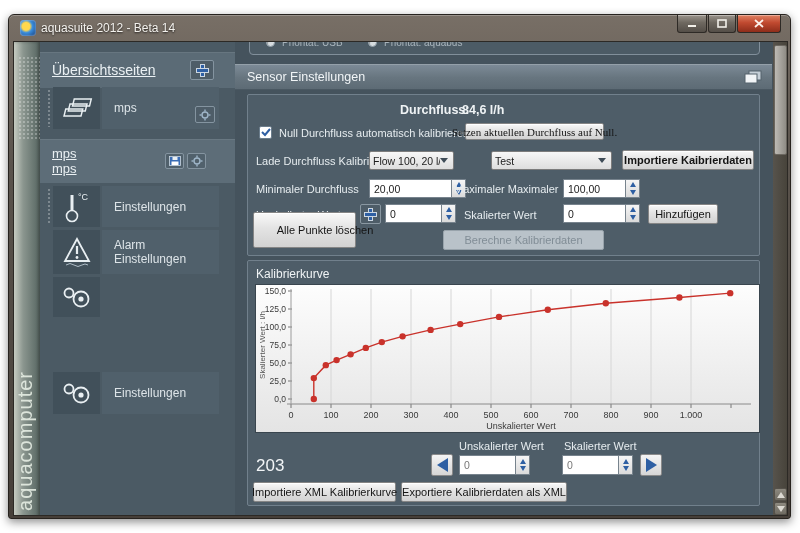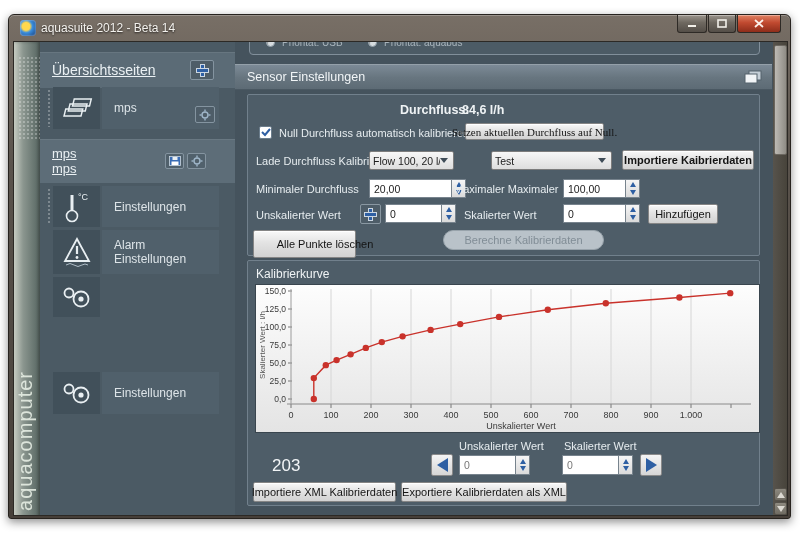--- a/index.html
+++ b/index.html
@@ -61,21 +61,21 @@
     background:linear-gradient(#7e8c98,#67757f 55%,#5d6b75);
     border-bottom:1px solid #4a5862;display:flex;align-items:center;
     color:#f1f5f7;font-size:12.5px;padding-left:12px;box-shadow:inset 0 1px 0 rgba(255,255,255,.18);}
   .grp{position:absolute;background:#4e5d68;border:1px solid #71808c;border-radius:2px;}
   .lbl{position:absolute;color:#e6ecef;font-size:11px;white-space:nowrap;}
   .gtitle{position:absolute;color:#eff3f5;font-size:12.5px;font-weight:bold;white-space:nowrap;}
 
   .btn{position:absolute;background:linear-gradient(#f9f9f9,#e3e3e3 45%,#d2d2d2);
     border:1px solid #858585;border-radius:2px;font-size:11px;color:#141414;
     display:flex;align-items:center;justify-content:center;box-shadow:inset 0 1px 0 #fff;white-space:nowrap;}
-  .btn.dis{background:#b9c2c9;color:#818d96;border-color:#98a3ab;box-shadow:none;border-radius:10px;}
+  .btn.dis{background:#b9c2c9;color:#818d96;border-color:#98a3ab;box-shadow:none;}
 
   .combo{position:absolute;height:19px;background:linear-gradient(#f7f7f7,#dedede);
     border:1px solid #7c7c7c;border-radius:2px;display:flex;align-items:center;}
   .combo .cval{flex:1;font-size:10.5px;color:#1c1c1c;padding:0 3px;overflow:hidden;white-space:nowrap;}
   .carr{width:0;height:0;border:4px solid transparent;border-top:5px solid #3f4c57;margin:4px 5px 0 0;}
 
   .spin{position:absolute;height:19px;display:flex;}
   .spin .sval{flex:1;background:#fff;border:1px solid #77838d;font-size:10.5px;color:#222;
     display:flex;align-items:center;padding-left:4px;}
   .spin .sarr{width:14px;background:linear-gradient(#f5f5f5,#dadada);border:1px solid #77838d;border-left:none;
@@ -320,21 +320,21 @@
         <div class="lbl" style="left:216px;top:114px;">Skalierter Wert</div>
         <div class="spin" style="left:315px;top:109px;width:77px;">
           <span class="sval">0</span>
           <span class="sarr">
               <i class="tu"></i>
               <i class="td"></i>
             </span>
         </div>
         <div class="btn" style="left:400px;top:109px;width:70px;height:20px;">Hinzufügen</div>
 
-        <div class="btn" style="left:5px;top:135px;width:103px;height:28px;padding-left:41px;">Alle Punkte löschen</div>
+        <div class="btn" style="left:5px;top:117px;width:103px;height:36px;padding-left:41px;">Alle Punkte löschen</div>
         <div class="btn dis" style="left:195px;top:135px;width:161px;height:20px;">Berechne Kalibrierdaten</div>
       </div>
 
       <div class="grp" style="left:12px;top:218px;width:513px;height:246px;">
         <div class="gtitle" style="left:8px;top:6px;font-weight:normal;font-size:12px;">Kalibrierkurve</div>
 
         <div class="chartbox"><svg width="503" height="147" viewBox="0 0 503 147">
               <defs>
                 <linearGradient id="cbg" x1="0" y1="0" x2="0" y2="1">
                   <stop offset="0" stop-color="#fdfdfd"></stop>
@@ -407,21 +407,21 @@
               <circle cx="243" cy="31.92" r="3.2" fill="#c9322b"></circle>
               <circle cx="291.8" cy="24.72" r="3.2" fill="#c9322b"></circle>
               <circle cx="349.8" cy="18.239999999999995" r="3.2" fill="#c9322b"></circle>
               <circle cx="423.4" cy="12.480000000000004" r="3.2" fill="#c9322b"></circle>
               <circle cx="474.2" cy="8.159999999999997" r="3.2" fill="#c9322b"></circle>
             </svg></div>
 
         <div class="lbl" style="left:211px;top:179px;">Unskalierter Wert</div>
         <div class="lbl" style="left:316px;top:179px;">Skalierter Wert</div>
 
-        <div class="lbl" style="left:24px;top:195px;font-size:17px;color:#f2f5f7;">203</div>
+        <div class="lbl" style="left:8px;top:195px;font-size:17px;color:#f2f5f7;">203</div>
 
         <div class="navarr" style="left:183px;top:193px;">
           <i class="tri-l"></i>
         </div>
         <div class="spin" style="left:211px;top:194px;width:71px;height:20px;">
           <span class="sval" style="color:#777;">0</span>
           <span class="sarr">
               <i class="tu"></i>
               <i class="td"></i>
             </span>
@@ -430,21 +430,21 @@
           <span class="sval" style="color:#777;">0</span>
           <span class="sarr">
               <i class="tu"></i>
               <i class="td"></i>
             </span>
         </div>
         <div class="navarr" style="left:392px;top:193px;">
           <i class="tri-r"></i>
         </div>
 
-        <div class="btn" style="left:5px;top:221px;width:143px;height:20px;">Importiere XML Kalibrierdaten</div>
+        <div class="btn" style="left:5px;top:221px;width:143px;height:20px;">Importiere XML Kalibrierkurve</div>
         <div class="btn" style="left:153px;top:221px;width:166px;height:20px;">Exportiere Kalibrierdaten als XML</div>
       </div>
 
       <div class="scroll">
         <div class="thumb"></div>
         <div class="sarrbtn" style="bottom:16px;">
             <i class="gtri-u"></i>
           </div>
         <div class="sarrbtn" style="bottom:2px;">
             <i class="gtri-d"></i>

